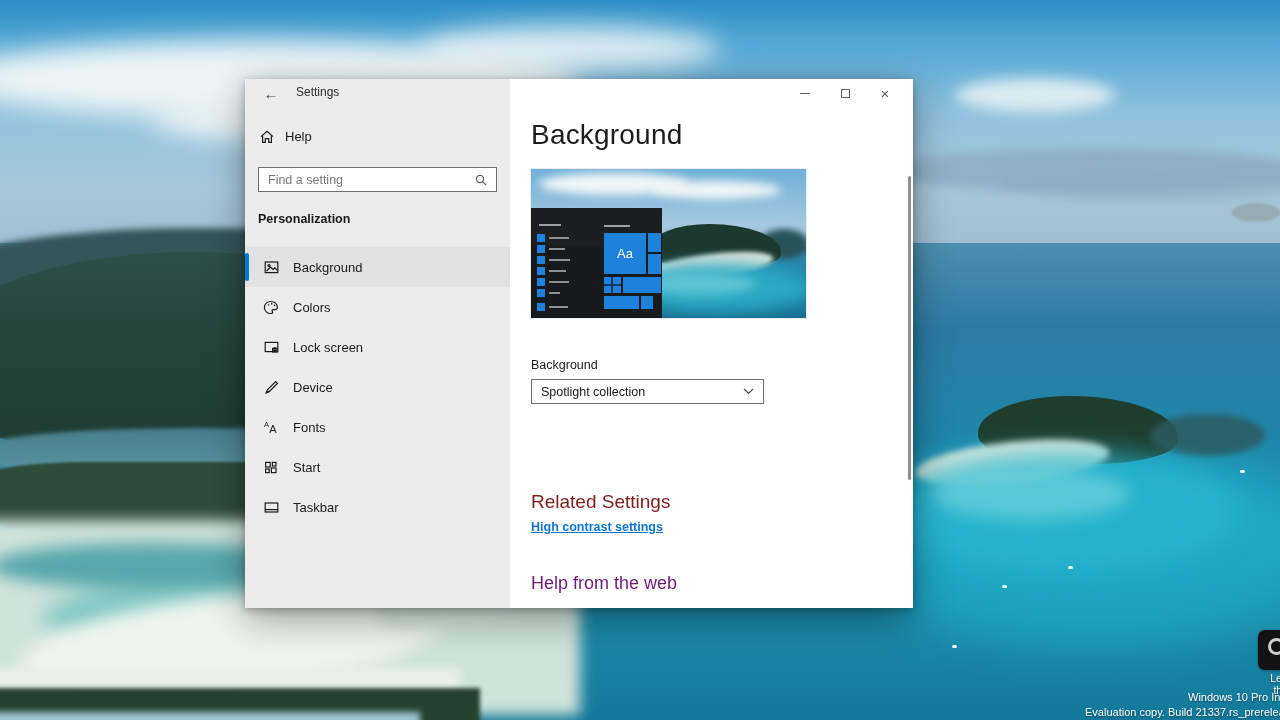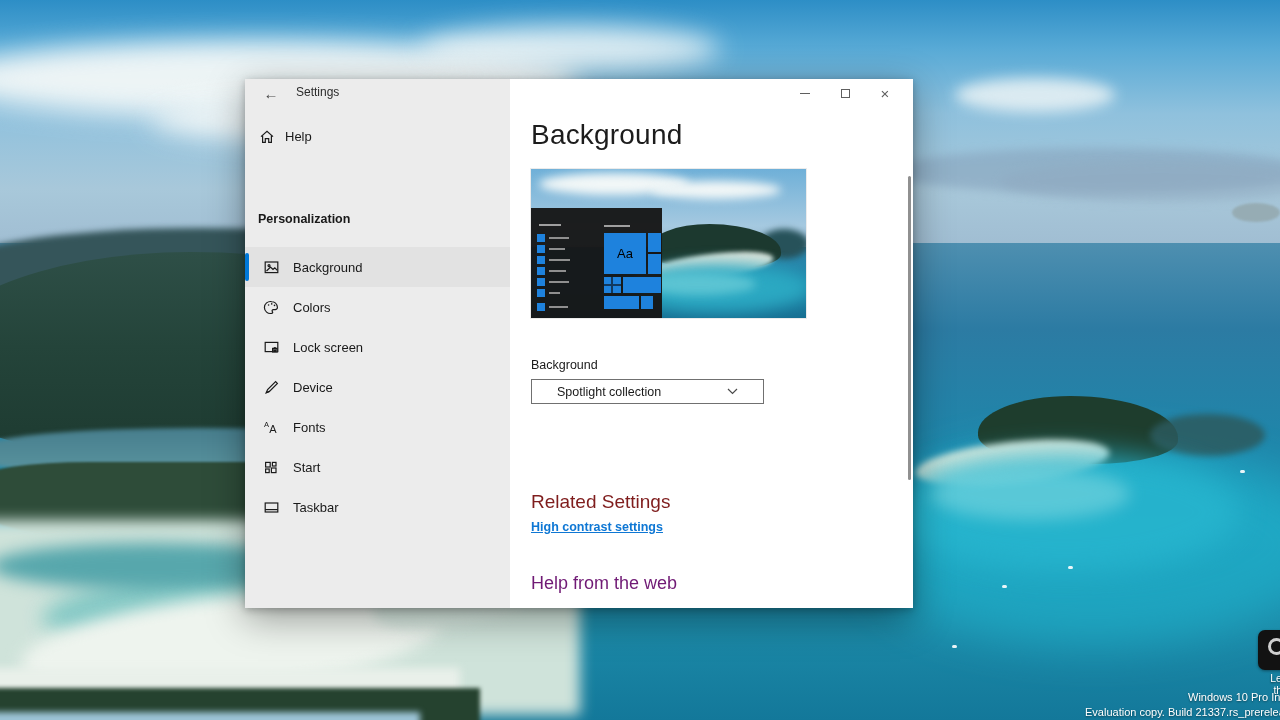--- a/index.html
+++ b/index.html
@@ -118,29 +118,29 @@
            border-radius:50%;filter:blur(2px);transform:rotate(-8deg);}
   .pv-turq{position:absolute;left:95px;top:95px;width:185px;height:48px;background:#2ba8c2;
            border-radius:50%;filter:blur(8px);}
   .pv-turq2{position:absolute;left:110px;top:104px;width:115px;height:22px;background:#64c9d6;
             border-radius:50%;filter:blur(5px);opacity:.85;}
   .pv-start{position:absolute;left:0;top:39px;width:131px;height:110px;background:rgba(22,22,22,.96);}
   .rail-row{position:absolute;left:6px;display:flex;align-items:center;gap:4px;}
   .rail-sq{width:8px;height:8px;background:#1e82dd;}
   .rail-ln{height:2px;background:#8f8f8f;}
   .tile{position:absolute;background:#1e82dd;}
-  .tile-aa{color:#000000;font-size:13px;display:flex;align-items:center;justify-content:center;}
+  .tile-aa{color:#ffffff;font-size:13px;display:flex;align-items:center;justify-content:center;}
   .tile-gap-v{position:absolute;width:2px;background:#12395e;}
   .tile-gap-h{position:absolute;height:2px;background:#12395e;}
   .pv-topline{position:absolute;background:#9f9f9f;height:2px;}
 
   
   .bg-label{position:absolute;left:21px;top:279px;font-size:12.5px;color:#191919;}
   .dropdown{position:absolute;left:21px;top:300px;width:233px;height:25px;background:#fff;
-            border:1px solid #707070;display:flex;align-items:center;padding:0 25px;
+            border:1px solid #707070;display:flex;align-items:center;padding:0 9px;
             font-size:12.5px;color:#191919;justify-content:space-between;cursor:default;}
   .related-head{position:absolute;left:21px;top:412px;font-size:19px;color:#7f1d1d;}
   .related-link{position:absolute;left:21px;top:441px;font-size:12.5px;font-weight:bold;cursor:pointer;text-decoration:underline;}
   .help-head{position:absolute;left:21px;top:494px;font-size:18px;color:#701a75;}
 </style>
 </head>
 <body>
 
 <div id="stage">
 
@@ -200,20 +200,29 @@
       <div class="home-row">
         <span class="nav-ico">
           <svg width="16" height="16" viewBox="0 0 16 16" fill="none" stroke="#1b1b1b" stroke-width="1.2">
             <path d="M2 7.6 L8 2.3 L14 7.6"></path>
               <path d="M3.6 6.6 V13.3 H6.3 V9.6 H9.7 V13.3 H12.4 V6.6"></path>
           </svg>
           </span>
         <span>Help</span>
       </div>
 
+      <div class="searchbox">
+        <input type="text" placeholder="Find a setting" style="">
+        <span class="search-ico">
+          <svg width="14" height="14" viewBox="0 0 14 14" fill="none" stroke="#5a5a5a" stroke-width="1.2">
+            <circle cx="6" cy="6" r="3.6"></circle>
+              <path d="M8.8 8.8 L12 12"></path>
+          </svg>
+          </span>
+      </div>
 
       <div class="section-head">Personalization</div>
 
       <div class="navlist">
 
         <div class="nav-item sel">
           <span class="accent" style="background: rgb(0, 120, 215);"></span>
           <span class="nav-ico">
             <svg width="17" height="17" viewBox="0 0 17 17" fill="none" stroke="#1b1b1b" stroke-width="1.2">
               <rect x="2.2" y="3" width="12.6" height="10.6"></rect>

